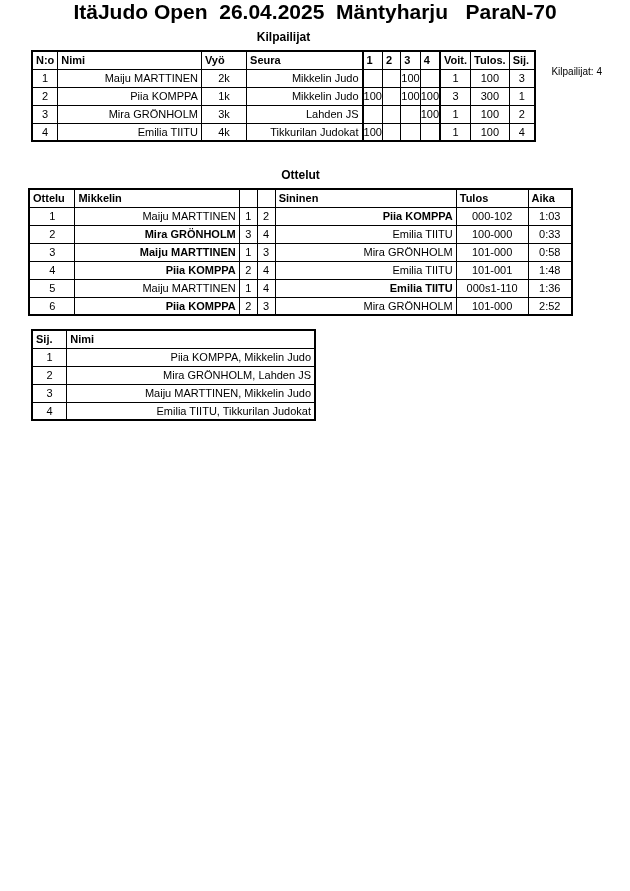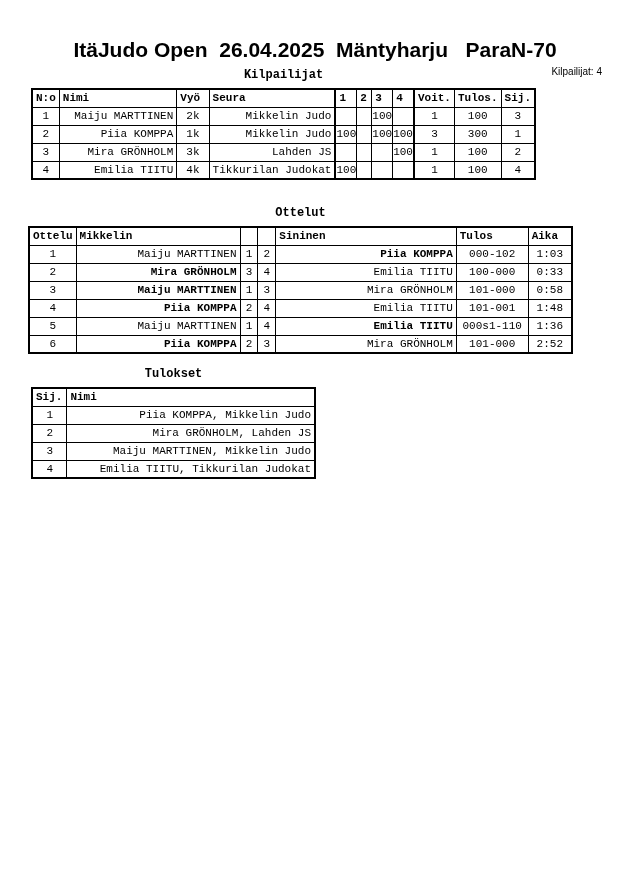--- a/index.html
+++ b/index.html
@@ -2,27 +2,27 @@
 <html><head>
 <meta charset="utf-8">
 <style>
   * { margin:0; padding:0; box-sizing:border-box; }
   html,body { background:#fff; }
   body {
     width:630px; height:891px; position:relative;
     font-family:"Liberation Sans", sans-serif; color:#000;
   }
   .page-title {
-    padding-top:38px; text-align:center;
+    text-align:center;
     font-size:21px; font-weight:bold; white-space:pre;
   }
   .count-label {
     position:absolute; top:66px; right:28px; font-size:10px;
   }
-  .section { position:relative;font-family:Liberation Mono, monospace; }
+  .section { position:relative; }
   .sec-kilpailijat { margin:6px 0 0 31px; width:505px; }
   .sec-ottelut    { margin:26px 16px 0 28px; width:545px; }
   .sec-tulokset   { margin:13px 0 0 31px; width:285px; }
   .section-heading {
     text-align:center; font-weight:bold; font-size:12px; margin-bottom:6px;
   }
   table { border-collapse:collapse; table-layout:fixed; border:2px solid #000; }
   th, td {
     border:1px solid #000; font-size:11px; height:18px;
     padding:0 3px; overflow:hidden; white-space:nowrap; vertical-align:middle;
@@ -204,21 +204,20 @@
         <td class="c">3</td>
         <td class="l">Mira GRÖNHOLM</td>
         <td class="c">101-000</td>
         <td class="c">2:52</td>
       </tr>
     </tbody>
   </table>
 </div>
 
 <div class="section sec-tulokset">
-  <div class="section-heading">Tulokset</div>
   <table>
     <colgroup>
       <col style="width:35px">
         <col style="width:250px">
     </colgroup>
     <thead>
       <tr>
         <th>Sij.</th>
         <th>Nimi</th>
       </tr>

